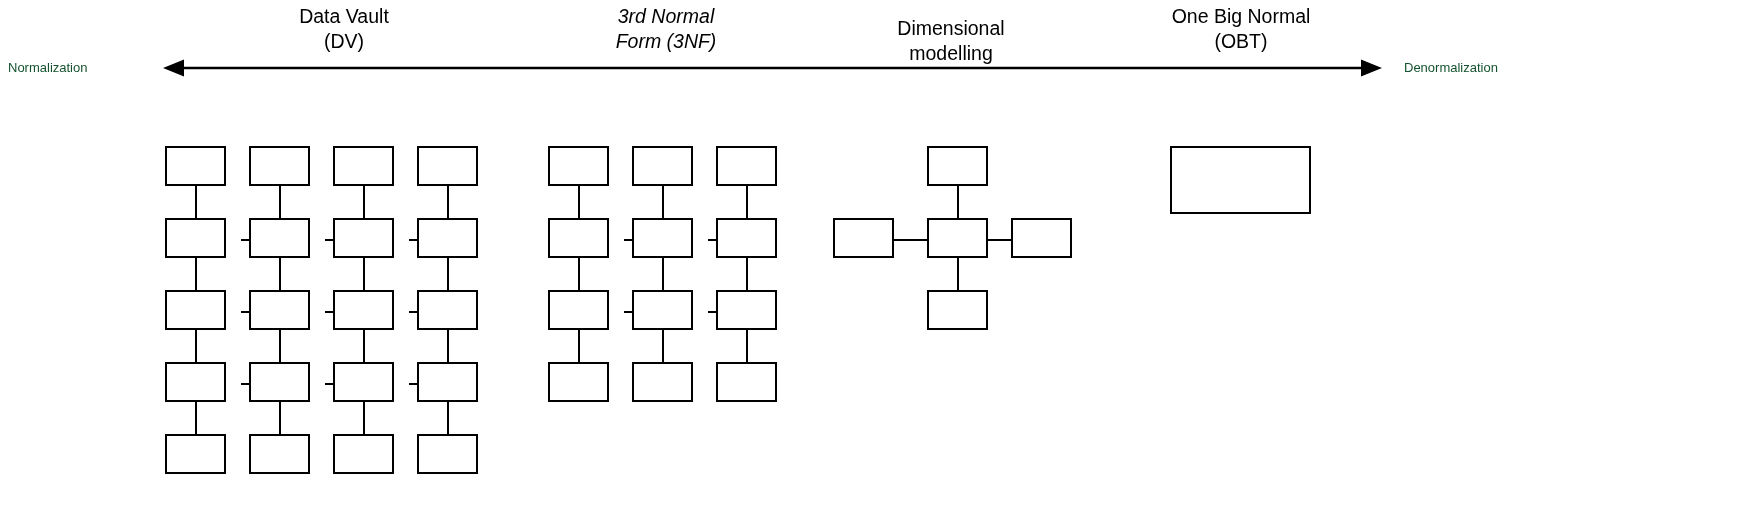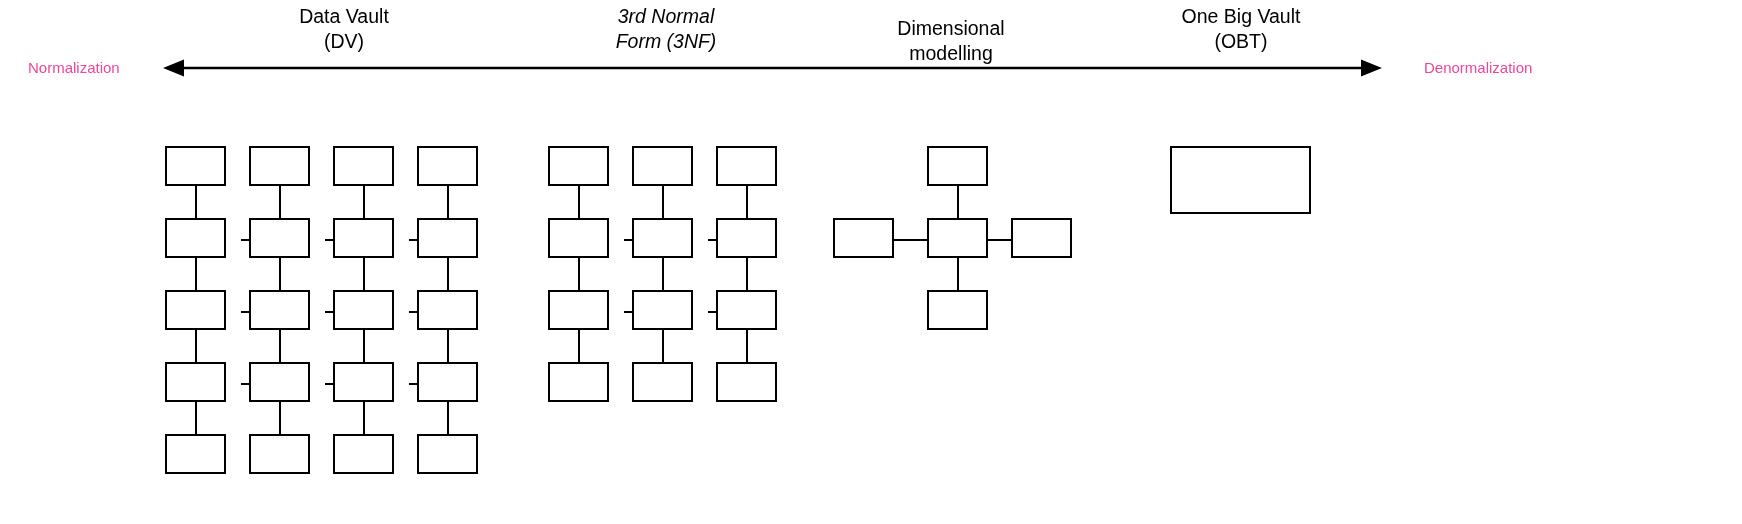--- a/index.html
+++ b/index.html
@@ -21,25 +21,24 @@
     font-size:19.5px;
     line-height:25px;
     color:#000;
     white-space:pre-line;
     letter-spacing:0px;
   }
 
   
   .axis-cap{
     position:absolute;
-    font-size:15px;
+    font-size:13px;
     line-height:24px;
-    color:#ec4899;
+    color:#14532d;
     white-space:nowrap;
-    margin-left:20px;
   }
 
   
   .axis-wrap{position:absolute;left:163px;top:54px;width:1219px;height:28px;}
 
   
   .node{
     position:absolute;
     box-sizing:border-box;
     background:#ffffff;
@@ -61,21 +60,21 @@
 
   <div class="col-label" style="left:238px;top:4px;width:212px;">Data Vault
 (DV)</div>
 
   <div class="col-label" style="left:560px;top:4px;width:212px;font-style:italic;">3rd Normal
 Form (3NF)</div>
 
   <div class="col-label" style="left:845px;top:16px;width:212px;text-align:center;">Dimensional
 modelling</div>
 
-  <div class="col-label" style="left:1135px;top:4px;width:212px;">One Big Vault
+  <div class="col-label" style="left:1135px;top:4px;width:212px;">One Big Normal
 (OBT)</div>
 
   <div class="axis-cap" style="left:8px;top:56px;">Normalization</div>
 
   <div class="axis-cap" style="left:1404px;top:56px;">Denormalization</div>
 
   <div class="axis-wrap">
     <svg width="1219" height="28" viewBox="0 0 1219 28" xmlns="http://www.w3.org/2000/svg">
       <line x1="16" y1="14" x2="1203" y2="14" stroke="#000000" stroke-width="2.6"></line>
       <polygon points="0,14 21,5.5 21,22.5" fill="#000000"></polygon>

